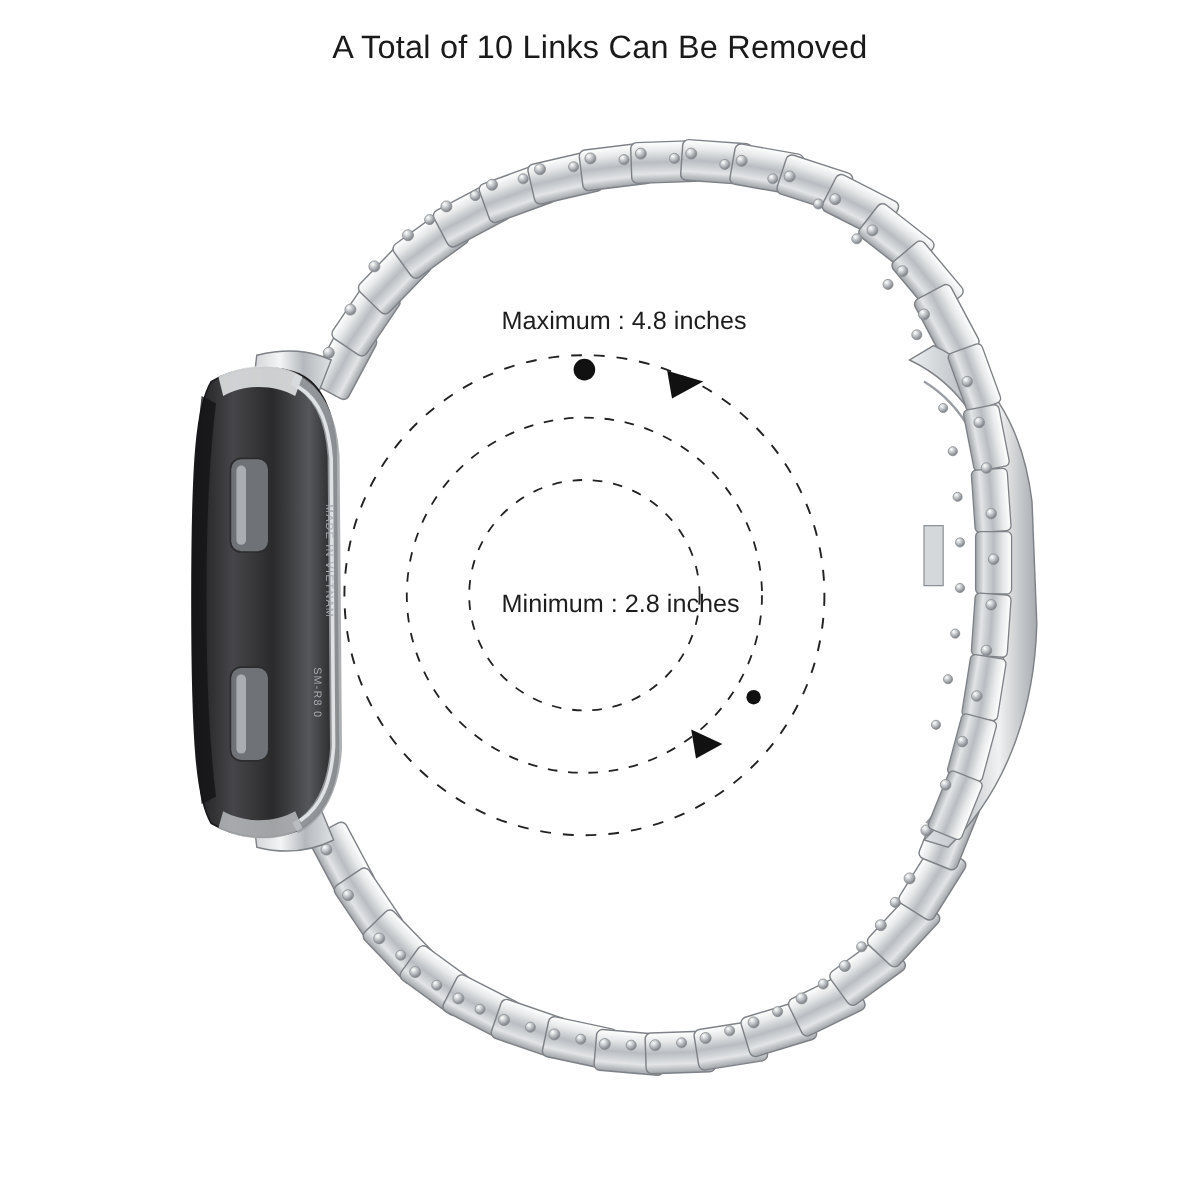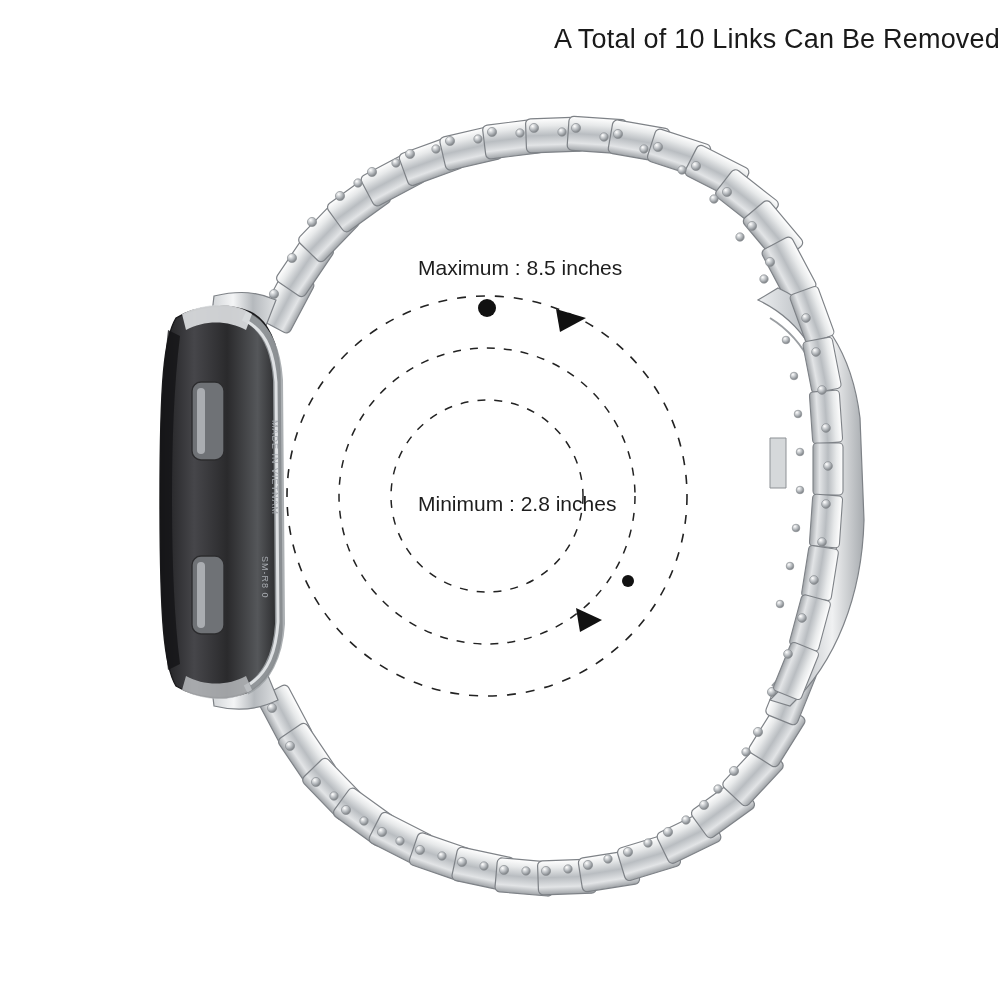--- a/index.html
+++ b/index.html
@@ -18,21 +18,21 @@
     position: relative;
     width: 1000px;
     height: 1000px;
     background: #ffffff;
   }
   #title {
     position: absolute;
     top: 24px;
     left: 0;
     width: 1000px;
-    text-align: right;
+    text-align: center;
     font-size: 27px;
     color: #1a1a1a;
     letter-spacing: 0.2px;
   }
   #scene {
     position: absolute;
     top: 0;
     left: 0;
     width: 1000px;
     height: 1000px;
@@ -283,16 +283,16 @@
     </g>
 
     <g>
       <circle cx="487" cy="308" r="9" fill="#111111"></circle>
       <path d="M556 309 L 586 318 L 560 332 Z" fill="#111111"></path>
       <circle cx="628" cy="581" r="6" fill="#111111"></circle>
       <path d="M576 608 L 602 620 L 580 632 Z" fill="#111111"></path>
     </g>
   </svg>
 
-  <div class="label-text" id="label-max">Maximum : 8.5 inches</div>
+  <div class="label-text" id="label-max">Maximum : 4.8 inches</div>
   <div class="label-text" id="label-min">Minimum : 2.8 inches</div>
 
 </div>
 
 </body></html>

